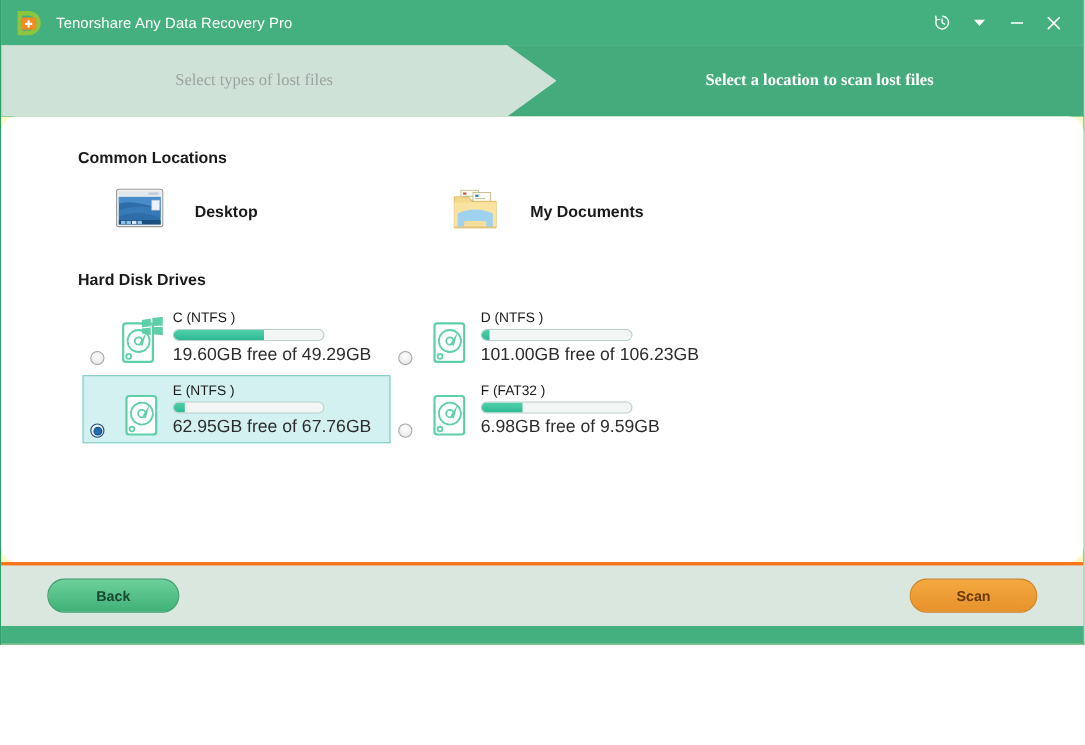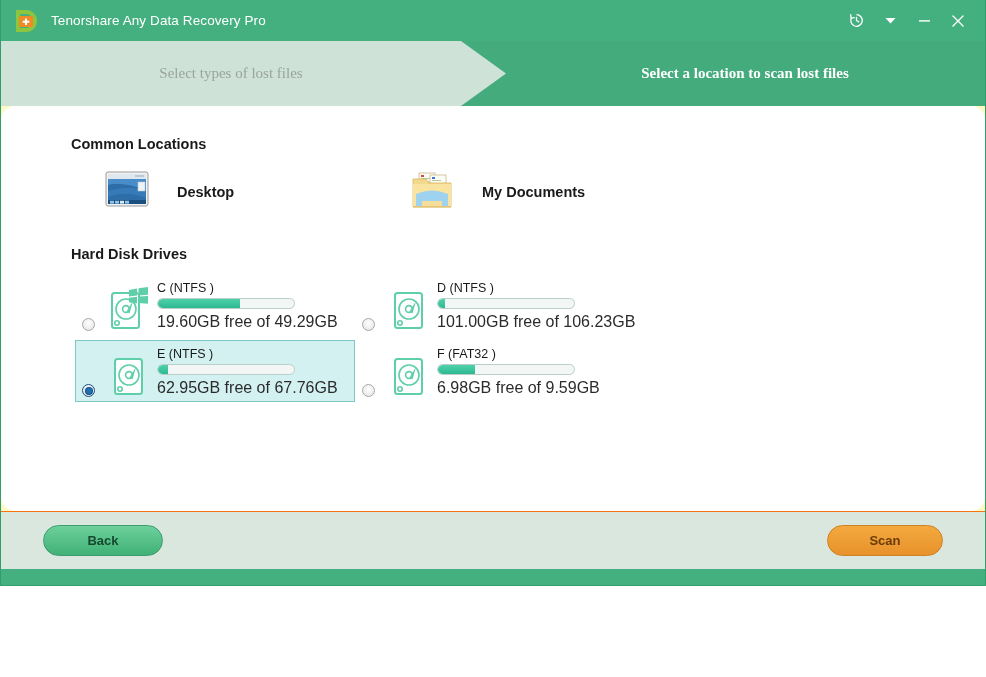--- a/index.html
+++ b/index.html
@@ -179,21 +179,21 @@
   }
   .drive-free {
     font-size: 16px; color: #2b2b2b;
     margin-top: 4px; white-space: nowrap;
   }
 
   
   .footer {
     flex: 0 0 58px; height: 58px;
     background: #d9e7de;
-    border-top: 1px solid #f97316;
+    border-top: 3px solid #f97316;
     display: flex; align-items: center;
     padding: 0 42px;
     position: relative;
   }
   .btn {
     border-radius: 16px;
     font-size: 13px;
     font-weight: bold;
     display: flex; align-items: center; justify-content: center;
     cursor: default;

